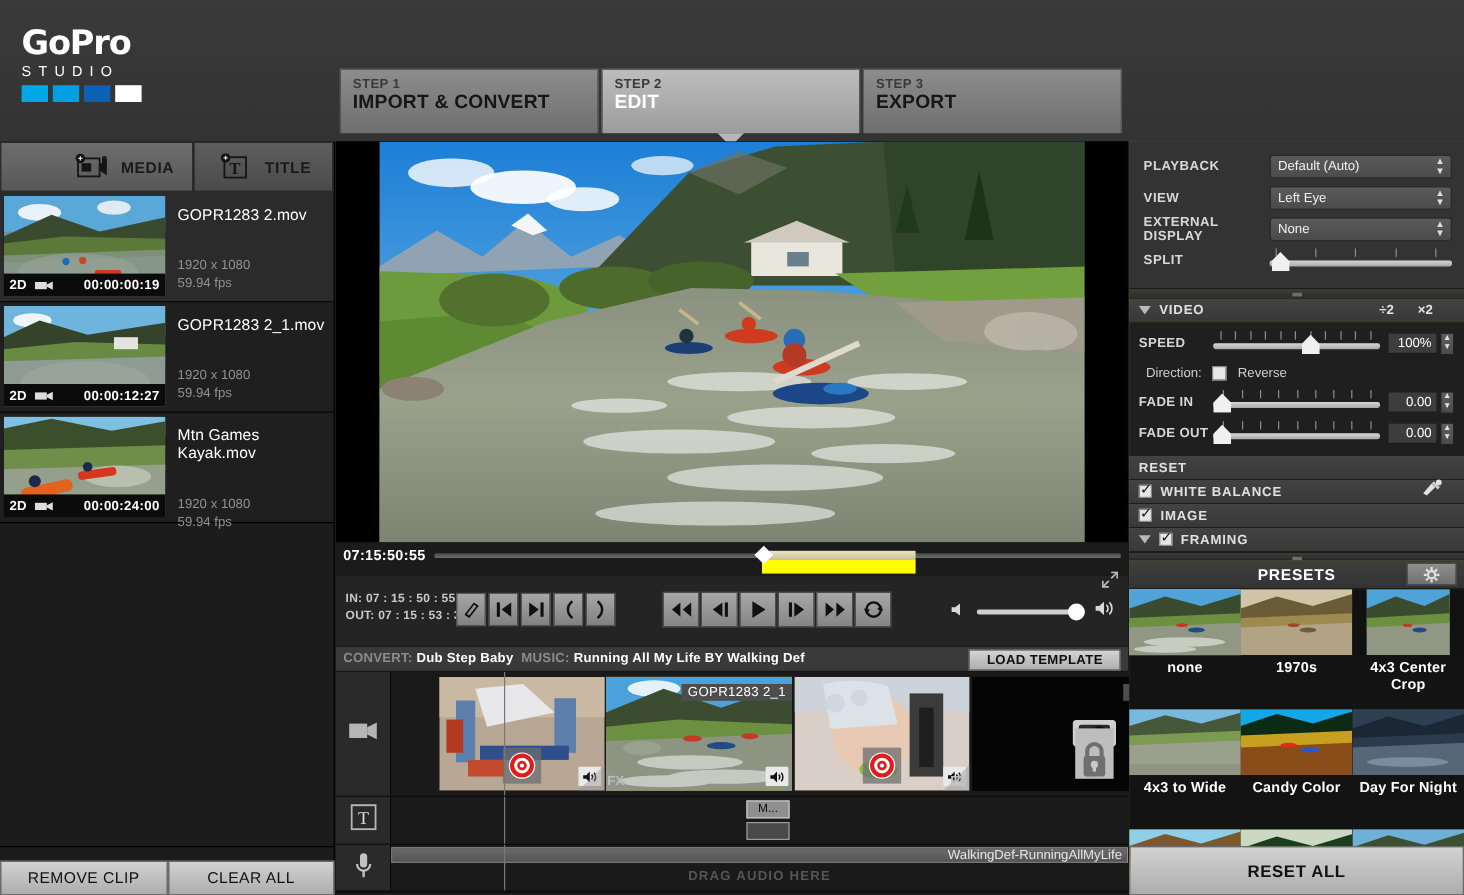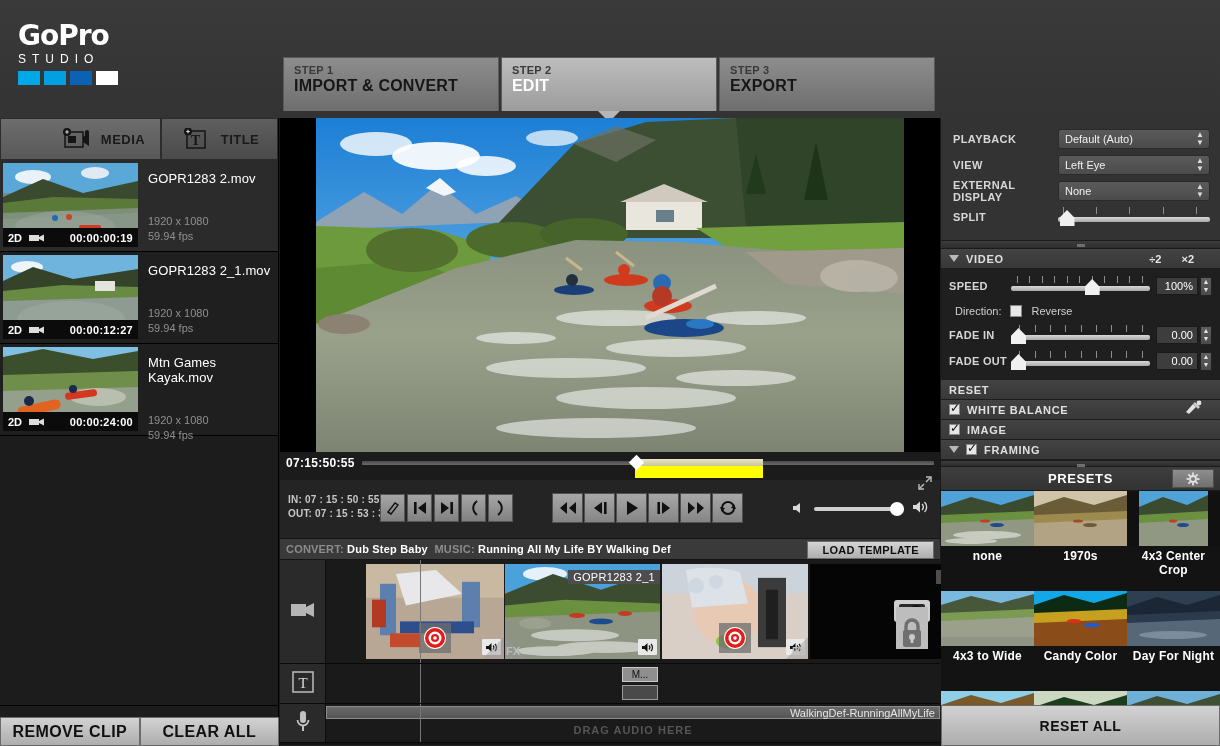--- a/index.html
+++ b/index.html
@@ -52,21 +52,21 @@
                 display:flex; align-items:center; padding:0 5px; font-size:11px; color:#fff;
                 font-weight:bold; }
   .clip-badge .tc { margin-left:auto; letter-spacing:.3px; }
   .cam-glyph { width:16px; height:10px; margin-left:7px; position:relative; }
   .clip-meta { padding:8px 0 0 10px; }
   .clip-name { font-size:13px; font-weight:normal; color:#fff; letter-spacing:.1px; }
   .clip-sub { font-size:11px; color:#909090; margin-top:28px; line-height:15px; }
   .side-bottom { position:absolute; left:0; bottom:0; width:279px; height:41px; display:flex;
                  border-top:1px solid #000; }
   .side-btn { flex:1; background:linear-gradient(#d2d2d2,#adadad); border:1px solid #6b6b6b;
-              color:#101010; font-size:16px; font-weight:bold; letter-spacing:.4px; cursor:pointer;
+              color:#101010; font-size:13px; font-weight:normal; letter-spacing:.4px; cursor:pointer;
               display:flex; align-items:center; justify-content:center;margin-top:11px; }
 
   
   .center { position:absolute; left:280px; top:118px; width:660px; height:628px; background:#232323; }
   .preview { position:relative; width:660px; height:334px; background:#000; }
   .pv-letterbox { position:absolute; left:0; top:0; bottom:0; width:36px; background:#000; }
   .pv-img { position:absolute; left:36px; right:36px; top:0; bottom:0; overflow:hidden; }
 
   .scrub-row { position:relative; height:28px; background:#1b1b1b; padding-top:5px; }
   .tc-main { position:absolute; left:6px; top:4px; font-size:12px; font-weight:bold; color:#fff;

